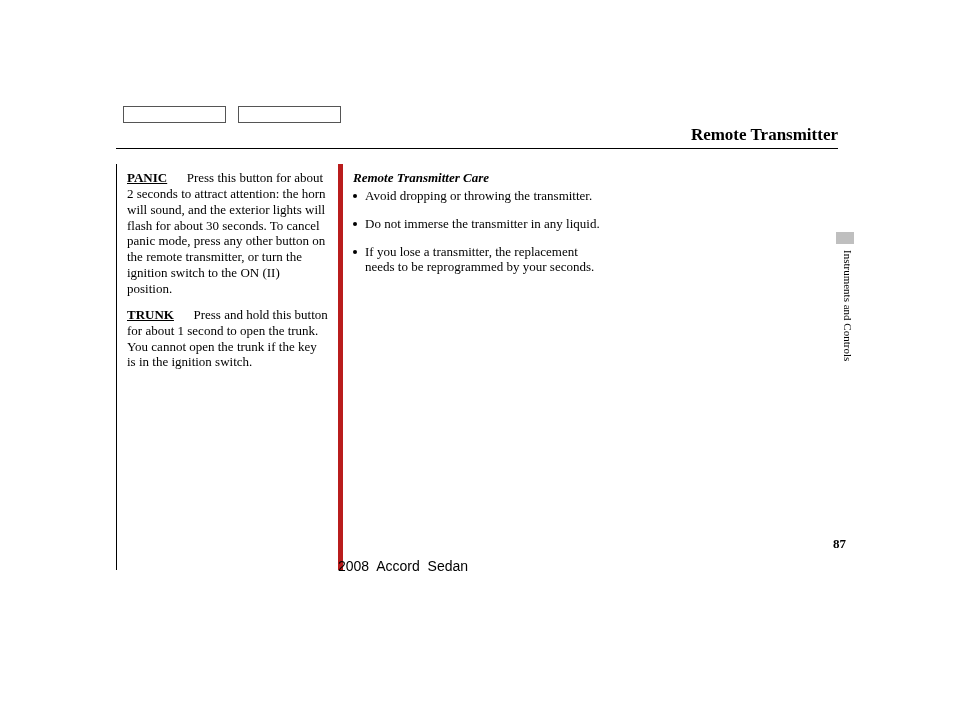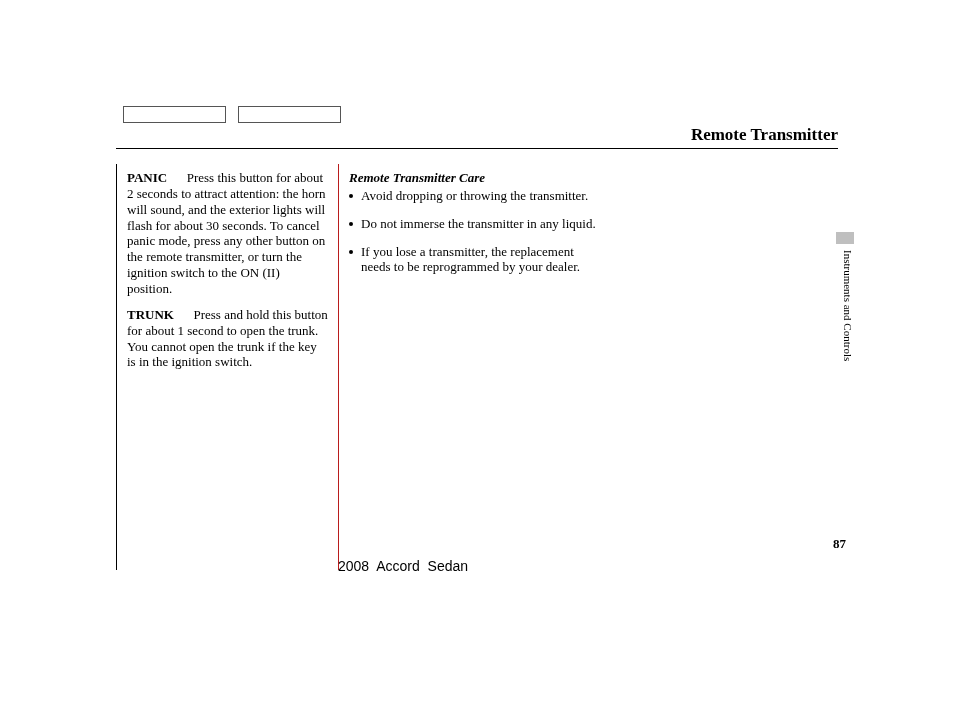--- a/index.html
+++ b/index.html
@@ -43,24 +43,24 @@
     width: 722px;
     display: flex;
   }
   .col {
     padding: 6px 10px 0 10px;
     font-size: 13px;
     line-height: 1.22;
   }
   .col1 { width: 222px; padding-left: 0; }
   .col2 { width: 222px; border-left: 1px solid #000; padding-bottom: 190px; }
-  .col3 { width: 278px; border-left: 1px solid #b91c1c; padding-bottom: 190px; }
+  .col3 { width: 278px; border-left: 5px solid #b91c1c; padding-bottom: 190px; }
 
   .p { margin-bottom: 10px; }
-  .b { font-weight: bold; }
+  .b { font-weight: bold; text-decoration: underline; }
   .bi { font-weight: bold; font-style: italic; }
   .link { color: #1a3fcf; }
 
   ul.care { list-style: none; margin-top: 2px; }
   ul.care li { position: relative; padding-left: 12px; margin-bottom: 12px; }
   ul.care li::before {
     content: ""; position: absolute; left: 0; top: 6px;
     width: 4px; height: 4px; background: #000; border-radius: 50%;
   }
 
@@ -122,21 +122,21 @@
       <div class="p">
         <span class="b">TRUNK</span><span style="visibility:hidden"> — </span><span>Press and hold this button for about 1 second to open the trunk. You cannot open the trunk if the key is in the ignition switch.</span>
       </div>
     </div>
 
     <div class="col col3">
       <div class="bi">Remote Transmitter Care</div>
       <ul class="care">
         <li><span>Avoid dropping or throwing the transmitter.</span></li>
         <li><span>Do not immerse the transmitter in any liquid.</span></li>
-        <li><span>If you lose a transmitter, the replacement needs to be reprogrammed by your dealer.</span></li>
+        <li><span>If you lose a transmitter, the replacement needs to be reprogrammed by your seconds.</span></li>
       </ul>
     </div>
 
   </div>
 
   <div class="side-tab"></div>
   <div class="side-text">Instruments and Controls</div>
 
   <div class="page-number">87</div>
   <div class="footer-model">2008  Accord  Sedan</div>

